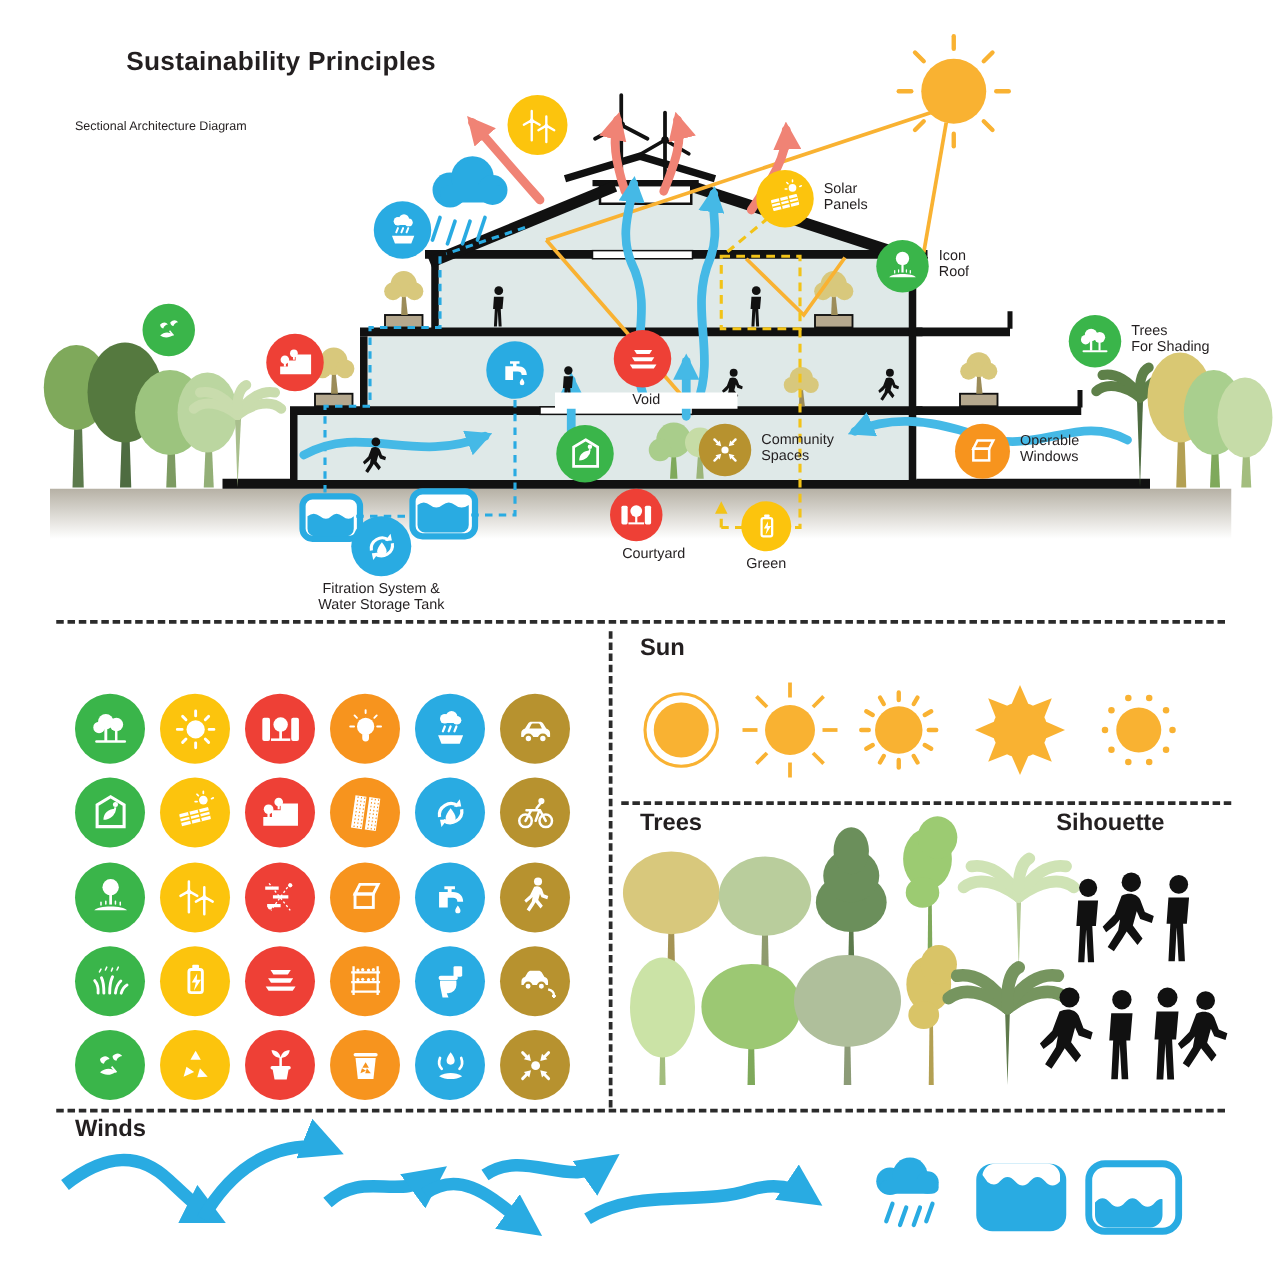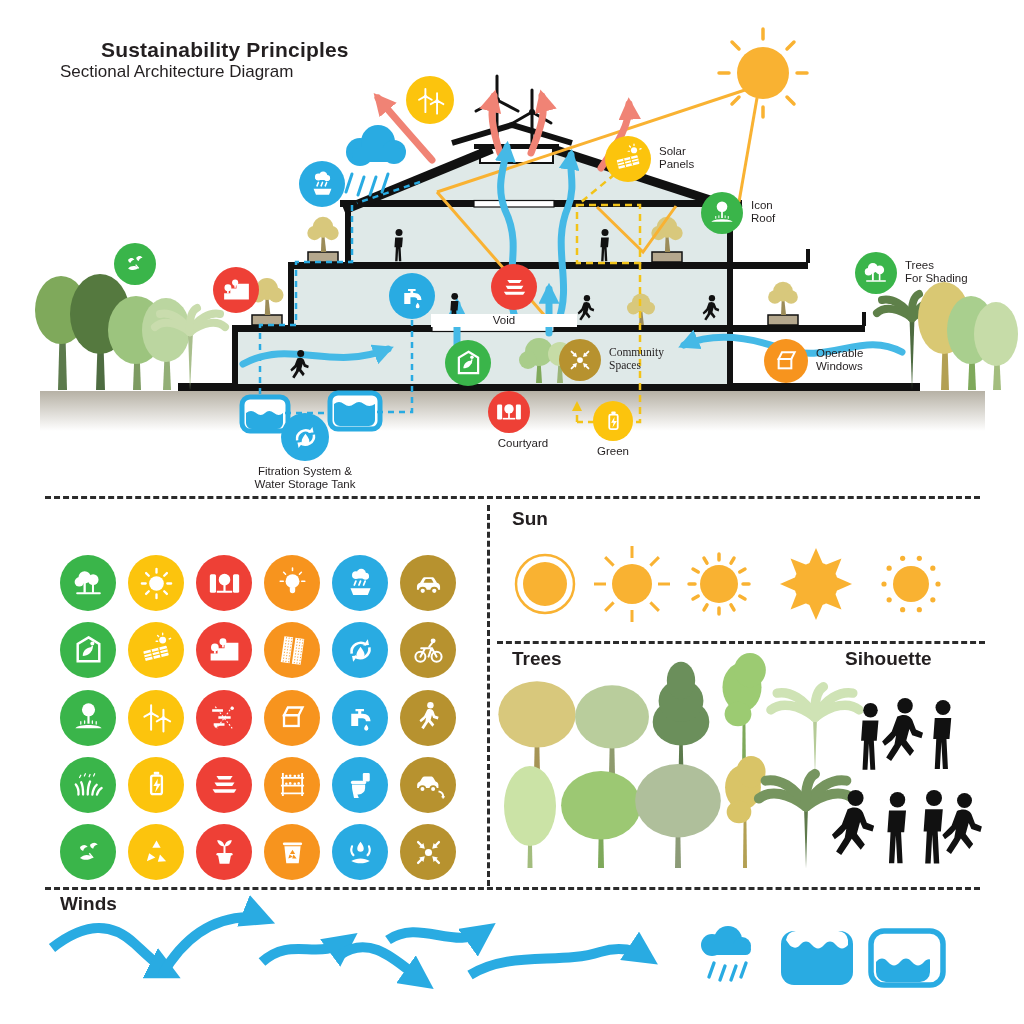--- a/index.html
+++ b/index.html
@@ -1,20 +1,20 @@
 <!DOCTYPE html>
 <html><head>
 <meta charset="utf-8">
 <style>
   html,body{margin:0;padding:0;background:#ffffff;}
   .page{position:relative;width:1024px;height:1024px;background:#fff;overflow:hidden;
         font-family:"Liberation Sans","DejaVu Sans",sans-serif;color:#231F20;}
   .abs{position:absolute;}
   .h1{font-size:21px;font-weight:bold;letter-spacing:.2px;}
-  .h2{font-size:17px;}
+  .h2{font-size:10px;margin-top:34px;}
   .sec-h{font-size:19px;font-weight:bold;}
   .dashline-h{height:0;border-top:3px dashed #2b2b2b;}
   .dashline-v{width:0;border-left:3px dashed #2b2b2b;}
   .callout{position:absolute;}
   .c-circle{position:absolute;border-radius:50%;display:flex;align-items:center;justify-content:center;}
   .c-label{position:absolute;font-size:11.5px;line-height:13px;white-space:pre-line;color:#231F20;}
   .c-label.right{text-align:left;}
   .c-label.below,.c-label.below2{text-align:center;}
   .c-label.boxed{background:#fff;padding:0 3px;}
   .grid-ic{position:absolute;border-radius:50%;display:flex;align-items:center;justify-content:center;}
@@ -324,21 +324,21 @@
         </div>
       </div>
       <div class="callout">
         <div class="c-circle" style="left: 491px; top: 264px; width: 46px; height: 46px; background: rgb(238, 64, 54);">
           <svg width="33" height="33" viewBox="0 0 48 48" fill="#fff">
             <path d="M13.5 13h21l-3 4.6h-15z"></path>
             <path d="M11 21.5h26l-3 4.6H14z"></path>
             <path d="M8.5 30h31l-3 4.6h-25z"></path>
           </svg>
         </div>
-        <div class="c-label below boxed" style="left: 431px; top: 314px; width: 140px;">Void</div>
+        <div class="c-label below boxed" style="left: 444px; top: 314px; width: 140px;">Void</div>
       </div>
       <div class="callout">
         <div class="c-circle" style="left: 855px; top: 252px; width: 42px; height: 42px; background: rgb(58, 181, 74);">
           <svg width="30" height="30" viewBox="0 0 48 48" fill="#fff">
             <circle cx="19" cy="16" r="8"></circle>
             <circle cx="30" cy="19" r="7"></circle>
             <circle cx="12" cy="22" r="6"></circle>
             <rect x="17.5" y="20" width="3" height="16"></rect>
             <rect x="28.5" y="23" width="2.6" height="13"></rect>
             <rect x="8" y="35.4" width="32" height="2.6" rx="1.3"></rect>
@@ -372,21 +372,21 @@
             <g transform="rotate(180 24 24)">
               <path d="M10.5 10.5l5 5" stroke="#fff" stroke-width="3" stroke-linecap="round"></path>
               <path d="M19.2 19.2L11.8 17.4l5.6-5.6z"></path>
             </g>
             <g transform="rotate(270 24 24)">
               <path d="M10.5 10.5l5 5" stroke="#fff" stroke-width="3" stroke-linecap="round"></path>
               <path d="M19.2 19.2L11.8 17.4l5.6-5.6z"></path>
             </g>
           </svg>
         </div>
-        <div class="c-label right" style="left: 609px; top: 346px; width: 110px; font-family: Liberation Serif, serif;">Community
+        <div class="c-label right" style="left: 609px; top: 346px; width: 110px;">Community
 Spaces</div>
       </div>
       <div class="callout">
         <div class="c-circle" style="left: 764px; top: 339px; width: 44px; height: 44px; background: rgb(247, 148, 30);">
           <svg width="32" height="32" viewBox="0 0 48 48" fill="#fff">
             <rect x="13" y="21" width="19" height="14" fill="none" stroke="#fff" stroke-width="3"></rect>
             <path d="M13 21l5-10h19l-5 10z" fill="none" stroke="#fff" stroke-width="3"></path>
           </svg>
         </div>
         <div class="c-label right" style="left: 816px; top: 347px; width: 110px;">Operable

